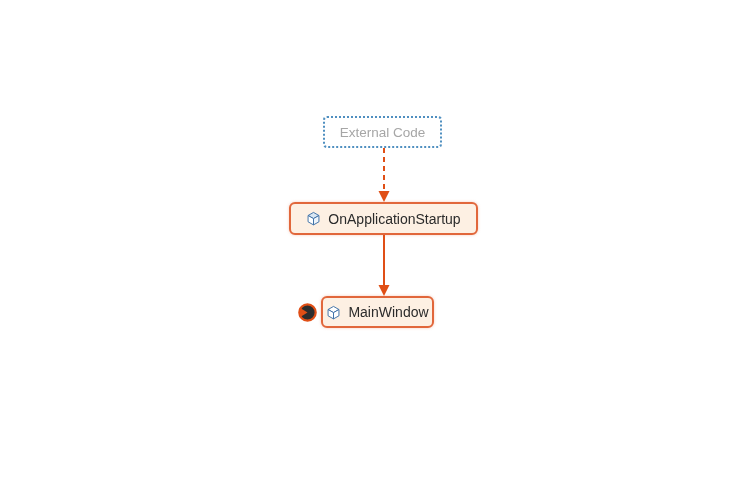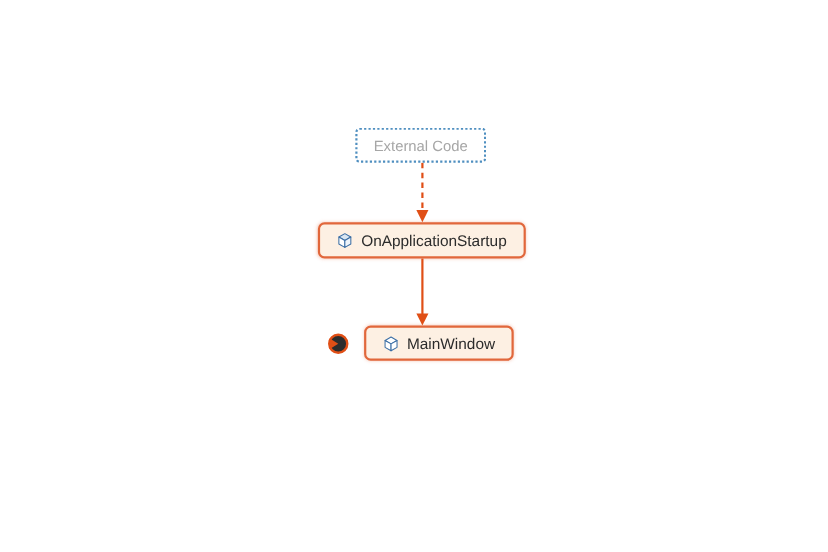--- a/index.html
+++ b/index.html
@@ -47,22 +47,22 @@
     background: #fdf0e3;
     color: #2b2b2b;
     font-size: 14px;
     box-shadow: 0 0 3px rgba(225, 103, 59, 0.35);
   }
   .node-startup {
     left: 289px; top: 202px;
     width: 189px; height: 33px;
   }
   .node-main {
-    left: 331px; top: 296px;
-    width: 136px; height: 32px;
+    left: 321px; top: 296px;
+    width: 113px; height: 32px;
   }
   .cube-icon-svg {
     display: block;
     width: 15px; height: 15px;
   }
   .entry-badge {
     position: absolute;
     left: 297px; top: 302px;
     width: 21px; height: 21px;
   }

